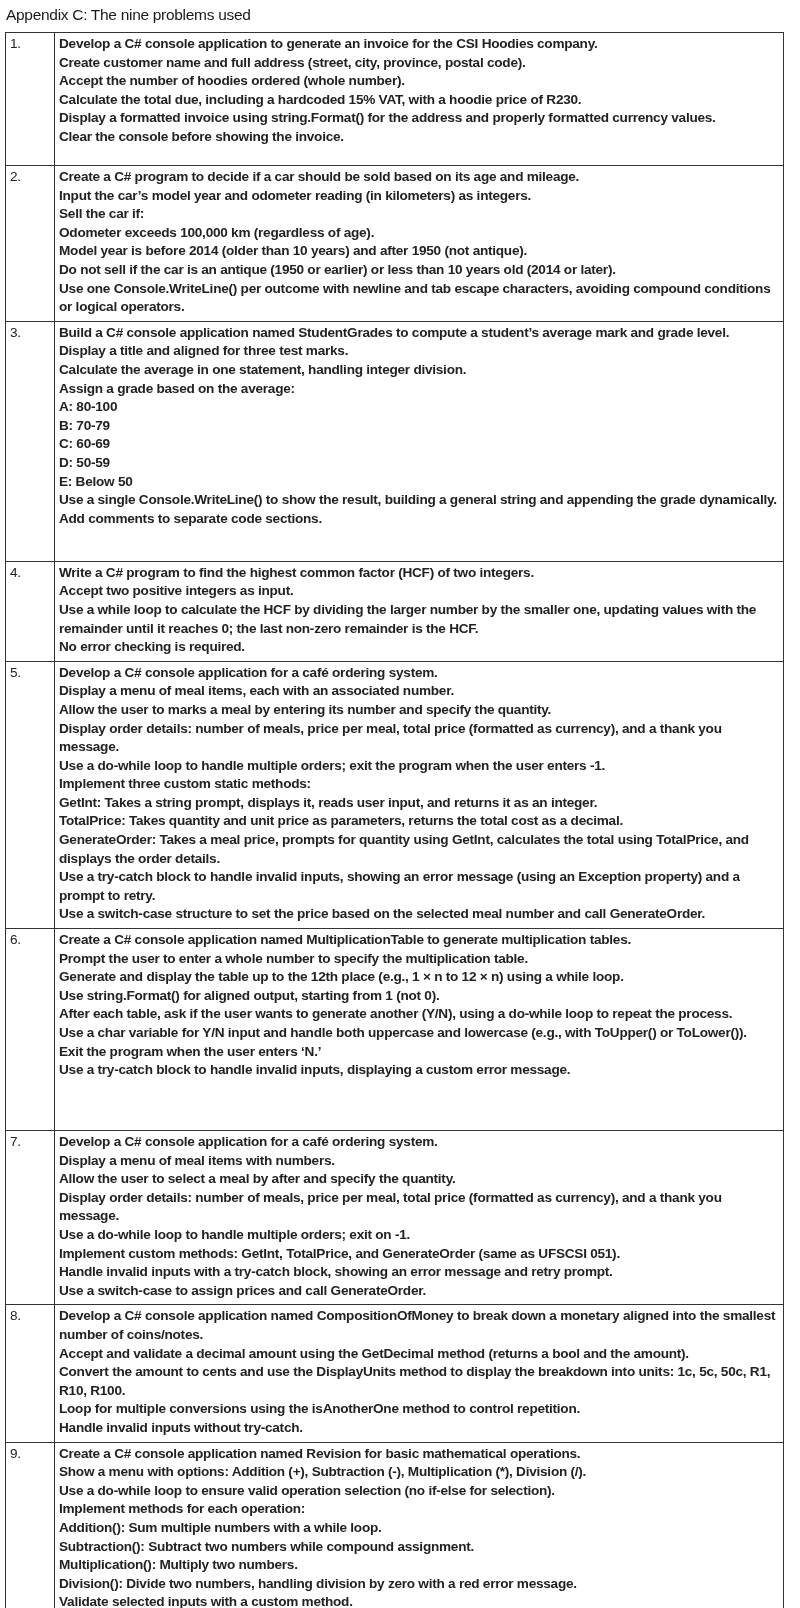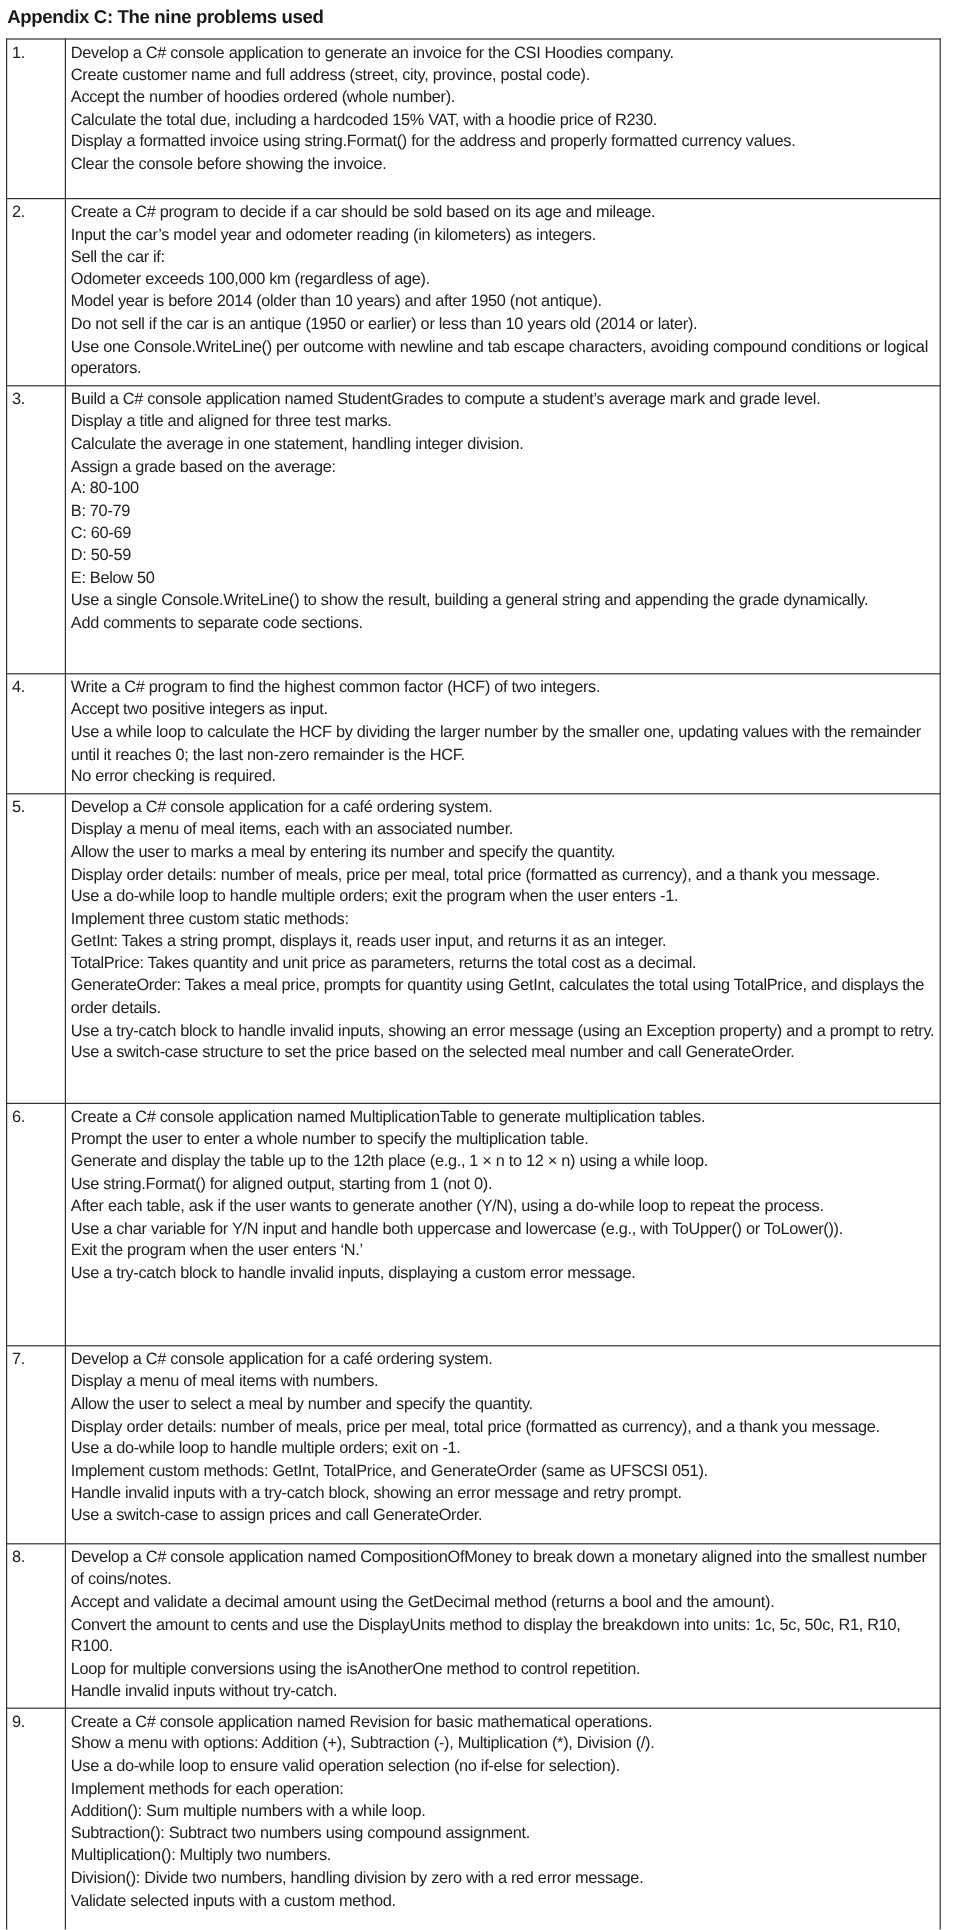--- a/index.html
+++ b/index.html
@@ -9,21 +9,21 @@
       overflow: hidden;
       font-family: "Liberation Sans Narrow", "Liberation Sans", sans-serif;
       color: #222222;
       position: relative;
     }
     .title {
       position: absolute;
       left: 6px;
       top: 6px;
       font-family: "Liberation Sans", sans-serif;
-      font-weight: bold;
+      font-weight: normal;
       font-size: 15.5px;
       letter-spacing: -0.3px;
       color: #1a1a1a;
     }
     table.problems {
       position: absolute;
       left: 5px;
       top: 32px;
       width: 779px;
       border-collapse: collapse;
@@ -31,21 +31,21 @@
     }
     table.problems td {
       border: 1.3px solid #333333;
       vertical-align: top;
       font-size: 13.6px;
       line-height: 18.6px;
       letter-spacing: -0.25px;
       padding: 2px 4px 4px 4px;
     }
     td.num { width: 40px; padding-left: 4px; }
-    td.desc { padding-left: 5px; }
+    td.desc { padding-left: 5px; font-weight: bold; }
     .line { display: block; white-space: normal; }
   </style>
 </head>
 <body>
 
 <div class="title">Appendix C: The nine problems used</div>
 
 <table class="problems">
   <tbody id="problems-body">
       <tr style="height: 133px;">
@@ -123,21 +123,21 @@
           <span class="line">Use a char variable for Y/N input and handle both uppercase and lowercase (e.g., with ToUpper() or ToLower()).</span>
           <span class="line">Exit the program when the user enters ‘N.’</span>
           <span class="line">Use a try-catch block to handle invalid inputs, displaying a custom error message.</span>
         </td>
       </tr>
       <tr style="height: 165px;">
         <td class="num">7.</td>
         <td class="desc">
           <span class="line">Develop a C# console application for a café ordering system.</span>
           <span class="line">Display a menu of meal items with numbers.</span>
-          <span class="line">Allow the user to select a meal by number and specify the quantity.</span>
+          <span class="line">Allow the user to select a meal by after and specify the quantity.</span>
           <span class="line">Display order details: number of meals, price per meal, total price (formatted as currency), and a thank you message.</span>
           <span class="line">Use a do-while loop to handle multiple orders; exit on -1.</span>
           <span class="line">Implement custom methods: GetInt, TotalPrice, and GenerateOrder (same as UFSCSI 051).</span>
           <span class="line">Handle invalid inputs with a try-catch block, showing an error message and retry prompt.</span>
           <span class="line">Use a switch-case to assign prices and call GenerateOrder.</span>
         </td>
       </tr>
       <tr style="height: 135px;">
         <td class="num">8.</td>
         <td class="desc">
@@ -149,20 +149,20 @@
         </td>
       </tr>
       <tr style="height: 204px;">
         <td class="num">9.</td>
         <td class="desc">
           <span class="line">Create a C# console application named Revision for basic mathematical operations.</span>
           <span class="line">Show a menu with options: Addition (+), Subtraction (-), Multiplication (*), Division (/).</span>
           <span class="line">Use a do-while loop to ensure valid operation selection (no if-else for selection).</span>
           <span class="line">Implement methods for each operation:</span>
           <span class="line">Addition(): Sum multiple numbers with a while loop.</span>
-          <span class="line">Subtraction(): Subtract two numbers using compound assignment.</span>
+          <span class="line">Subtraction(): Subtract two numbers while compound assignment.</span>
           <span class="line">Multiplication(): Multiply two numbers.</span>
           <span class="line">Division(): Divide two numbers, handling division by zero with a red error message.</span>
           <span class="line">Validate selected inputs with a custom method.</span>
         </td>
       </tr>
     </tbody>
 </table>
 
 </body></html>

